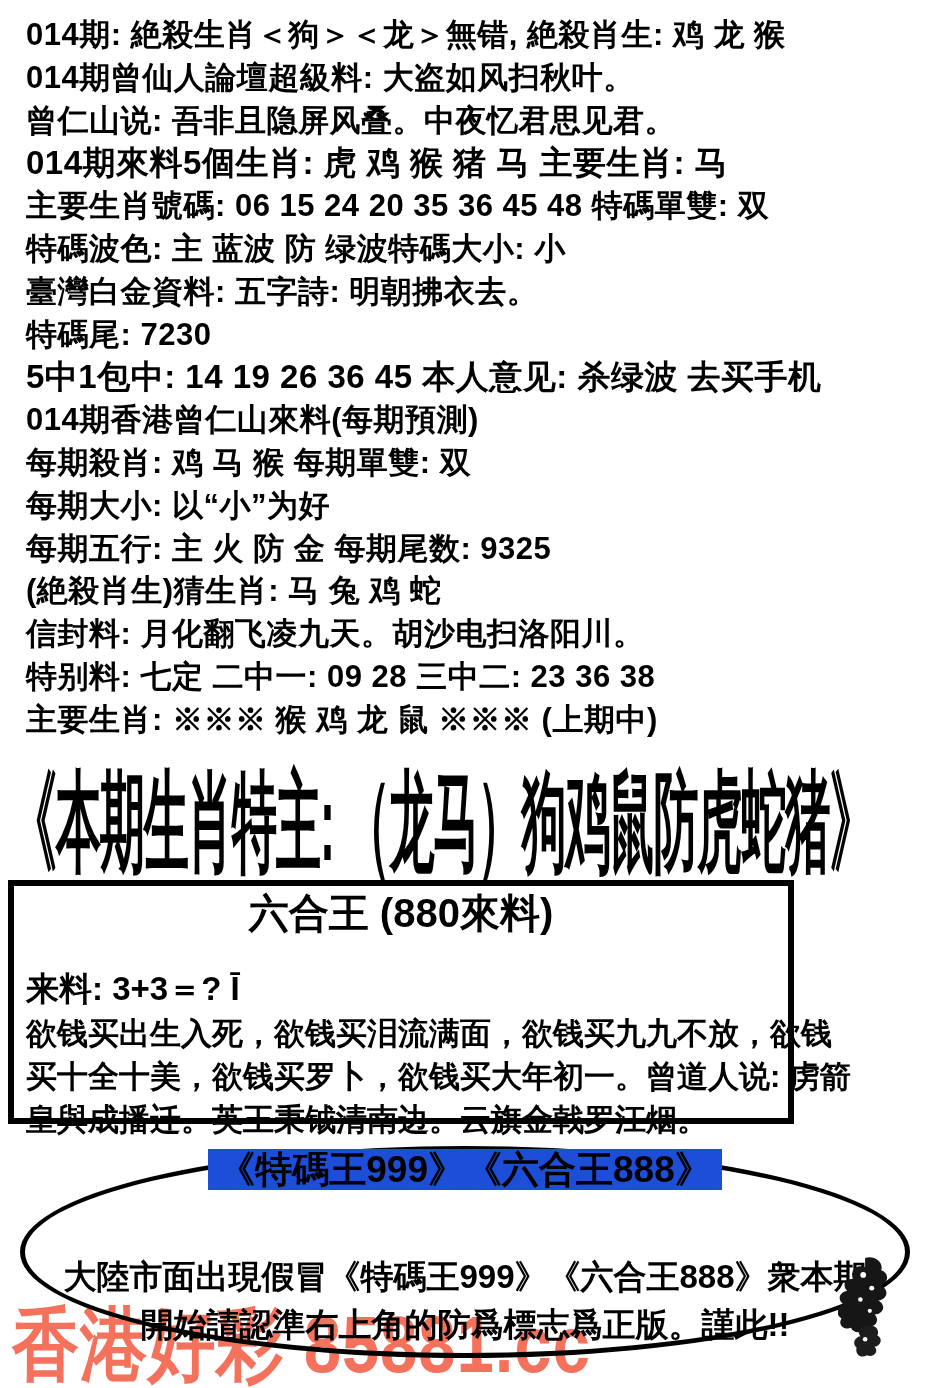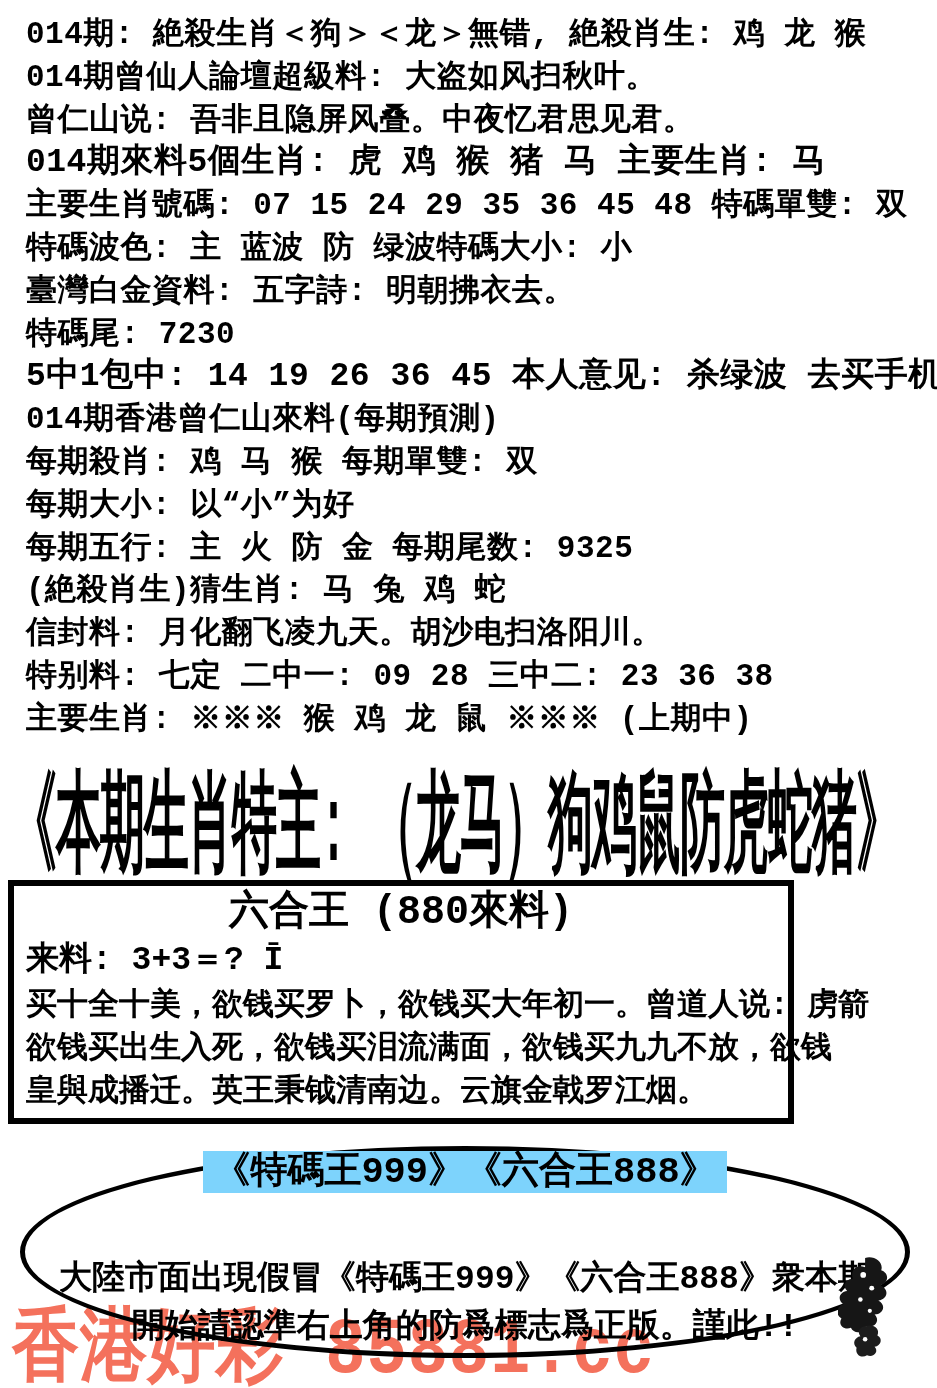--- a/index.html
+++ b/index.html
@@ -1,18 +1,18 @@
 <!DOCTYPE html>
 <html><head>
 <meta charset="utf-8">
 <style>
   html,body{margin:0;padding:0;background:#ffffff;}
   .page{
     position:relative;width:937px;height:1388px;background:#ffffff;
-    color:#000;font-family:Liberation Mono, monospace;overflow:hidden;
+    color:#000;font-family:Liberation Sans, sans-serif;overflow:hidden;
   }
   
   .tips{position:absolute;top:14px;left:26px;right:6px;}
   .tip-line{
     font-size:31px;font-weight:600;line-height:42.8px;
     white-space:nowrap;letter-spacing:.5px;
   }
   .tip-line.big{font-size:33px;}
   
   .headline{
@@ -20,30 +20,30 @@
     font-size:45px;font-weight:800;white-space:nowrap;letter-spacing:-1px;
     transform:scaleY(2.45);transform-origin:top left;
   }
   
   .king-box{
     position:absolute;top:880px;left:8px;width:786px;height:244px;
     box-sizing:border-box;border:6px solid #000;padding:2px 12px;
     background:#fff;
   }
   .kb-title{text-align:center;font-size:40px;font-weight:700;line-height:50px;white-space:nowrap;}
-  .kb-clue{font-size:33px;font-weight:600;line-height:46px;white-space:nowrap;}
+  .kb-clue{font-size:33px;font-weight:600;line-height:46px;white-space:nowrap;margin-top:28px;}
   .kb-line{font-size:31px;font-weight:600;line-height:43px;white-space:nowrap;}
   
   .notice{
     position:absolute;top:1146px;left:20px;width:890px;height:212px;
     border:5px solid #000;border-radius:50%;box-sizing:border-box;
   }
   .n-line{position:absolute;left:0;width:100%;text-align:center;font-weight:700;white-space:nowrap;}
   .n1{top:-6px;font-size:37px;}
-  .n1 span{background:#7dd3fc;padding:0 10px;}
+  .n1 span{background:#1d4ed8;padding:0 10px;}
   .n2{top:56px;font-size:33px;}
   .n3{top:104px;font-size:33px;}
   .n4{top:152px;font-size:33px;}
   
   .seal{position:absolute;left:838px;top:1256px;width:58px;height:104px;}
   .seal svg{width:100%;height:100%;}
   
   .watermark{
     position:absolute;left:12px;top:1292px;
     font-size:80px;font-weight:800;white-space:nowrap;
@@ -54,42 +54,42 @@
 </head>
 <body>
 
 <div class="page">
 
   <div class="tips">
     <div class="tip-line">014期:  絶殺生肖＜狗＞＜龙＞無错,  絶殺肖生:  鸡 龙 猴</div>
     <div class="tip-line">014期曾仙人論壇超級料: 大盗如风扫秋叶。</div>
     <div class="tip-line">曾仁山说: 吾非且隐屏风叠。中夜忆君思见君。</div>
     <div class="tip-line big">014期來料5個生肖:  虎  鸡  猴  猪  马    主要生肖: 马</div>
-    <div class="tip-line">主要生肖號碼: 07 15 24 29 35 36 45 48 特碼單雙: 双</div>
+    <div class="tip-line">主要生肖號碼: 06 15 24 20 35 36 45 48 特碼單雙: 双</div>
     <div class="tip-line">特碼波色: 主   蓝波 防 绿波特碼大小: 小</div>
     <div class="tip-line">臺灣白金資料:  五字詩: 明朝拂衣去。</div>
     <div class="tip-line">特碼尾: 7230</div>
     <div class="tip-line big">5中1包中: 14 19 26 36 45   本人意见: 杀绿波 去买手机</div>
     <div class="tip-line">014期香港曾仁山來料(每期預測)</div>
     <div class="tip-line">每期殺肖: 鸡 马 猴   每期單雙:  双</div>
     <div class="tip-line">每期大小: 以“小”为好</div>
     <div class="tip-line">每期五行: 主 火 防 金 每期尾数: 9325</div>
     <div class="tip-line">(絶殺肖生)猜生肖: 马 兔 鸡 蛇</div>
     <div class="tip-line">信封料: 月化翻飞凌九天。胡沙电扫洛阳川。</div>
     <div class="tip-line">特别料:  七定    二中一: 09  28   三中二: 23 36 38</div>
     <div class="tip-line">主要生肖:   ※※※  猴 鸡 龙 鼠  ※※※  (上期中)</div>
   </div>
 
   <div class="headline">《本期生肖特主: （龙马）狗鸡鼠防虎蛇猪》</div>
 
   <div class="king-box">
     <div class="kb-title">六合王 (880來料)</div>
     <div class="kb-clue">来料:  3+3＝? Ī</div>
+    <div class="kb-line">欲钱买出生入死，欲钱买泪流满面，欲钱买九九不放，欲钱</div>
     <div class="kb-line">买十全十美，欲钱买罗卜，欲钱买大年初一。曾道人说: 虏箭</div>
-    <div class="kb-line">欲钱买出生入死，欲钱买泪流满面，欲钱买九九不放，欲钱</div>
     <div class="kb-line">皇與成播迁。英王秉钺清南边。云旗金戟罗江烟。</div>
   </div>
 
   <div class="notice">
     <div class="n-line n1"><span>《特碼王999》《六合王888》</span></div>
     <div class="n-line n3">大陸市面出現假冒《特碼王999》《六合王888》衆本期</div>
     <div class="n-line n4">開始請認準右上角的防爲標志爲正版。謹此!!</div>
   </div>
 
   <div class="seal">

